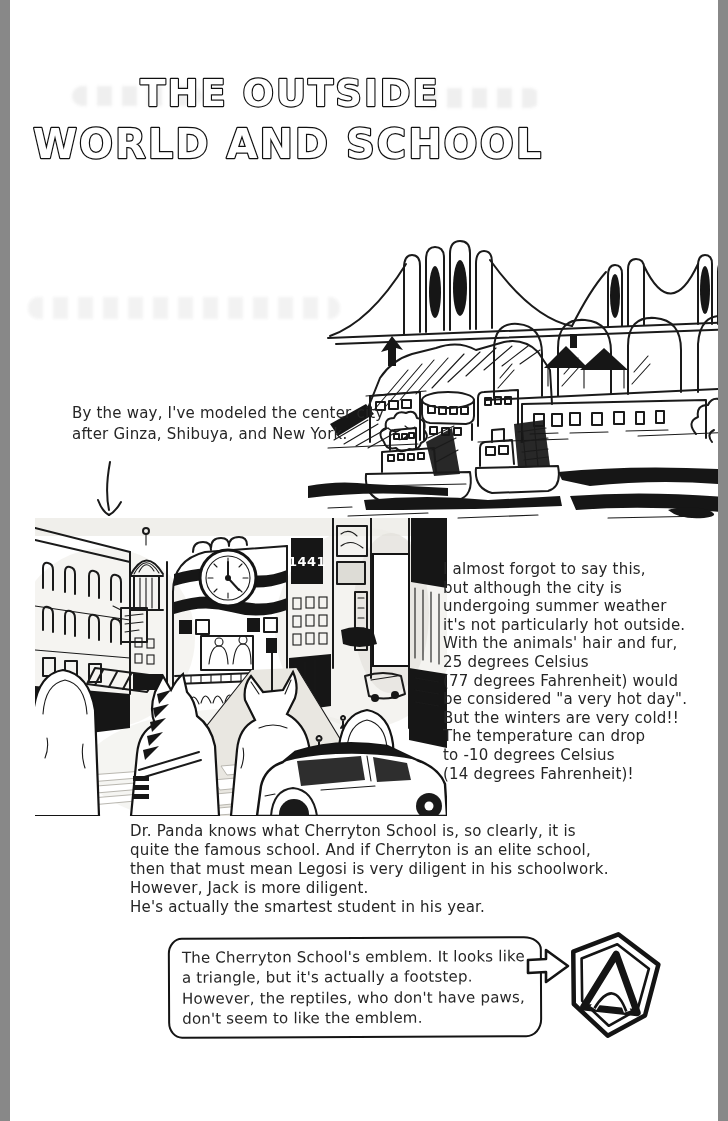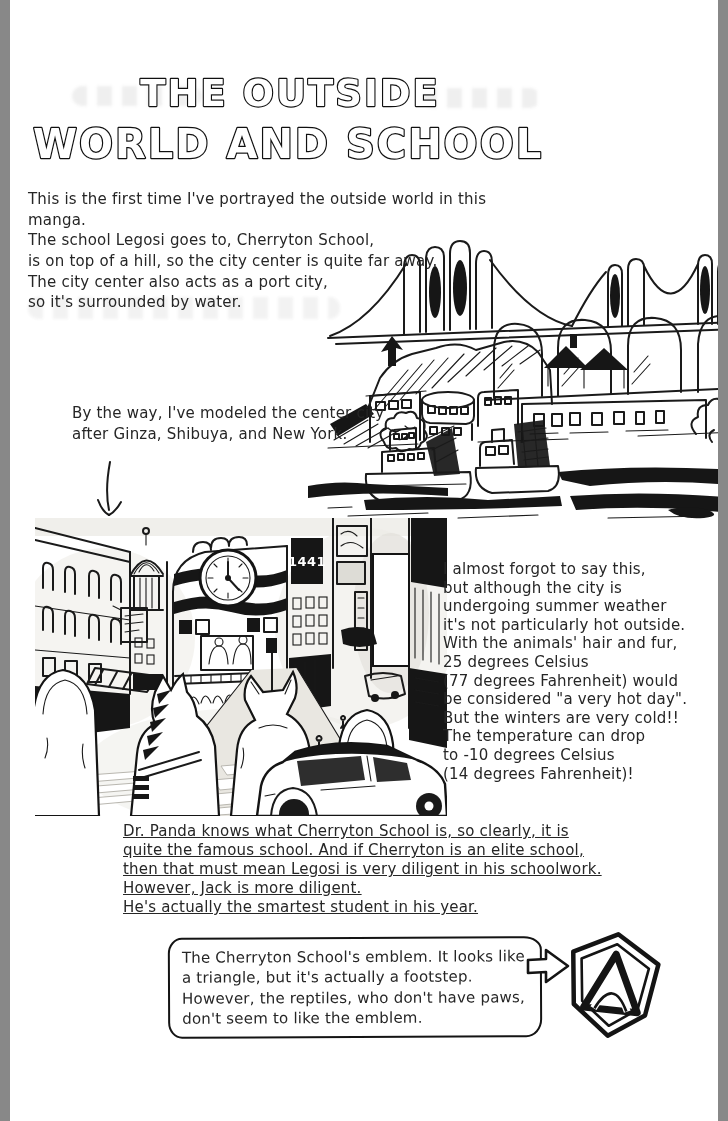--- a/index.html
+++ b/index.html
@@ -39,25 +39,20 @@
 
   <div class="abs ghost" style="left:62px;top:86px;width:130px;height:20px;"></div>
   <div class="abs ghost" style="left:412px;top:88px;width:118px;height:20px;"></div>
   <div class="abs ghost" style="left:18px;top:297px;width:312px;height:22px;opacity:.8;"></div>
 
   <svg class="abs title-svg" style="left:6px;top:62px;" width="560" height="112" viewBox="0 0 560 112">
     <text x="274" y="44" text-anchor="middle" font-size="37" stroke-width="2.3" letter-spacing="2">THE OUTSIDE</text>
     <text x="272" y="96" text-anchor="middle" font-size="40" stroke-width="2.4" letter-spacing="2">WORLD AND SCHOOL</text>
   </svg>
 
-  <div class="abs hand" style="left:18px;top:189px;width:480px;">This is the first time I've portrayed the outside world in this manga.
-The school Legosi goes to, Cherryton School,
-is on top of a hill, so the city center is quite far away.
-The city center also acts as a port city,
-so it's surrounded by water.</div>
 
   <svg class="abs" style="left:298px;top:228px;" width="430" height="292" viewBox="0 0 430 292">
 
     <path class="ink" d="M20,110 L428,94"></path>
     <path class="ink" d="M28,116 L428,101"></path>
 
     <path class="ink" d="M96,106 L96,40 Q96,27 104,27 Q112,27 112,38 L112,104"></path>
     <path class="ink" d="M118,104 L118,32 Q118,19 127,19 Q136,19 136,30 L136,102"></path>
     <path class="ink" d="M142,102 L142,26 Q142,13 152,13 Q162,13 162,25 L162,101"></path>
     <path class="ink" d="M168,101 L168,36 Q168,23 176,23 Q184,23 184,34 L184,100"></path>
@@ -342,21 +337,21 @@
 it's not particularly hot outside.
 With the animals' hair and fur,
 25 degrees Celsius
 (77 degrees Fahrenheit) would
 be considered "a very hot day".
 But the winters are very cold!!
 The temperature can drop
 to -10 degrees Celsius
 (14 degrees Fahrenheit)!</div>
 
-  <div class="abs hand" style="left:113px;top:822px;width:520px;line-height:1.27;text-decoration:underline;">Dr. Panda knows what Cherryton School is, so clearly, it is
+  <div class="abs hand" style="left:120px;top:822px;width:520px;line-height:1.27;">Dr. Panda knows what Cherryton School is, so clearly, it is
 quite the famous school. And if Cherryton is an elite school,
 then that must mean Legosi is very diligent in his schoolwork.
 However, Jack is more diligent.
 He's actually the smartest student in his year.</div>
 
   <div class="abs bubble hand" style="left:158px;top:937px;width:346px;line-height:1.35;">The Cherryton School's emblem. It looks like
 a triangle, but it's actually a footstep.
 However, the reptiles, who don't have paws,
 don't seem to like the emblem.</div>
 

